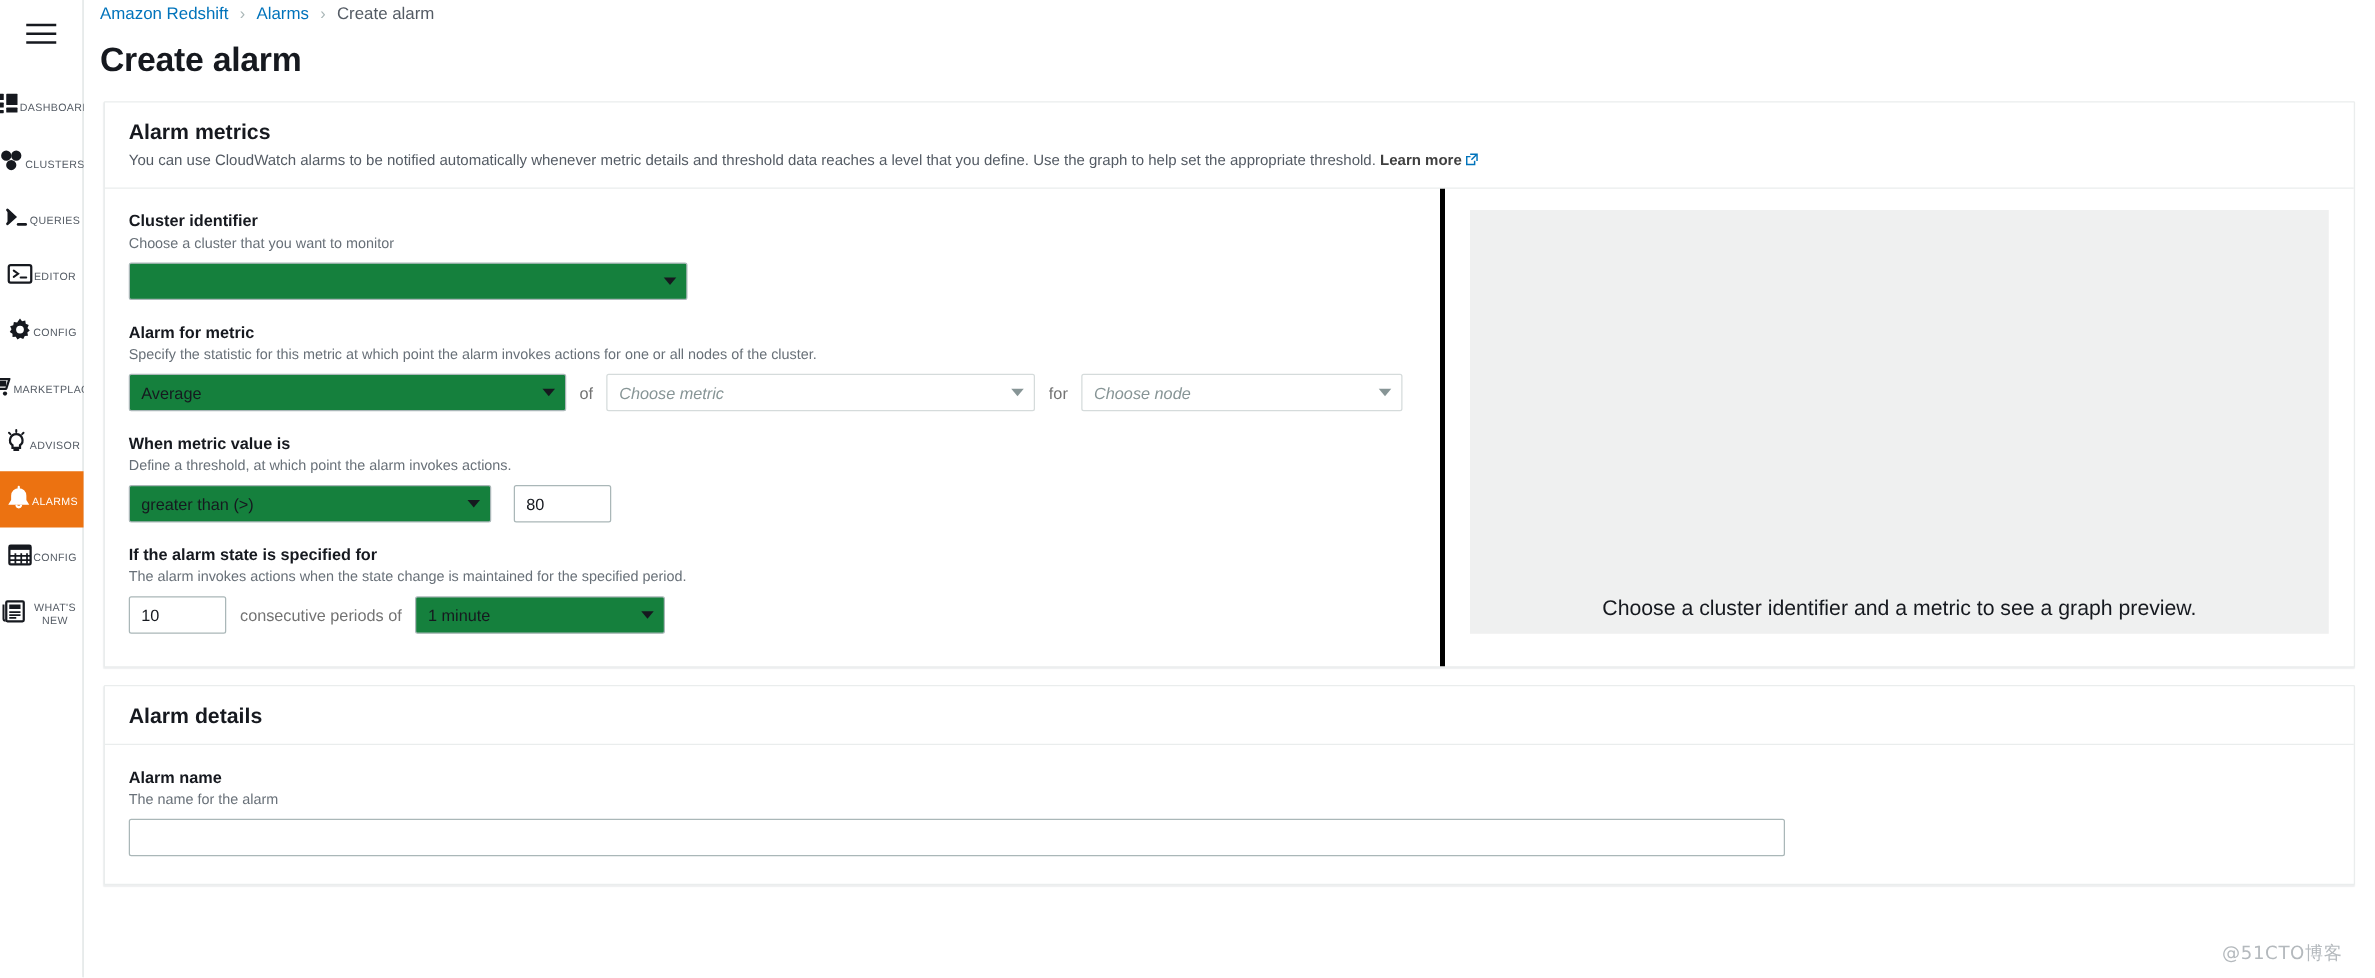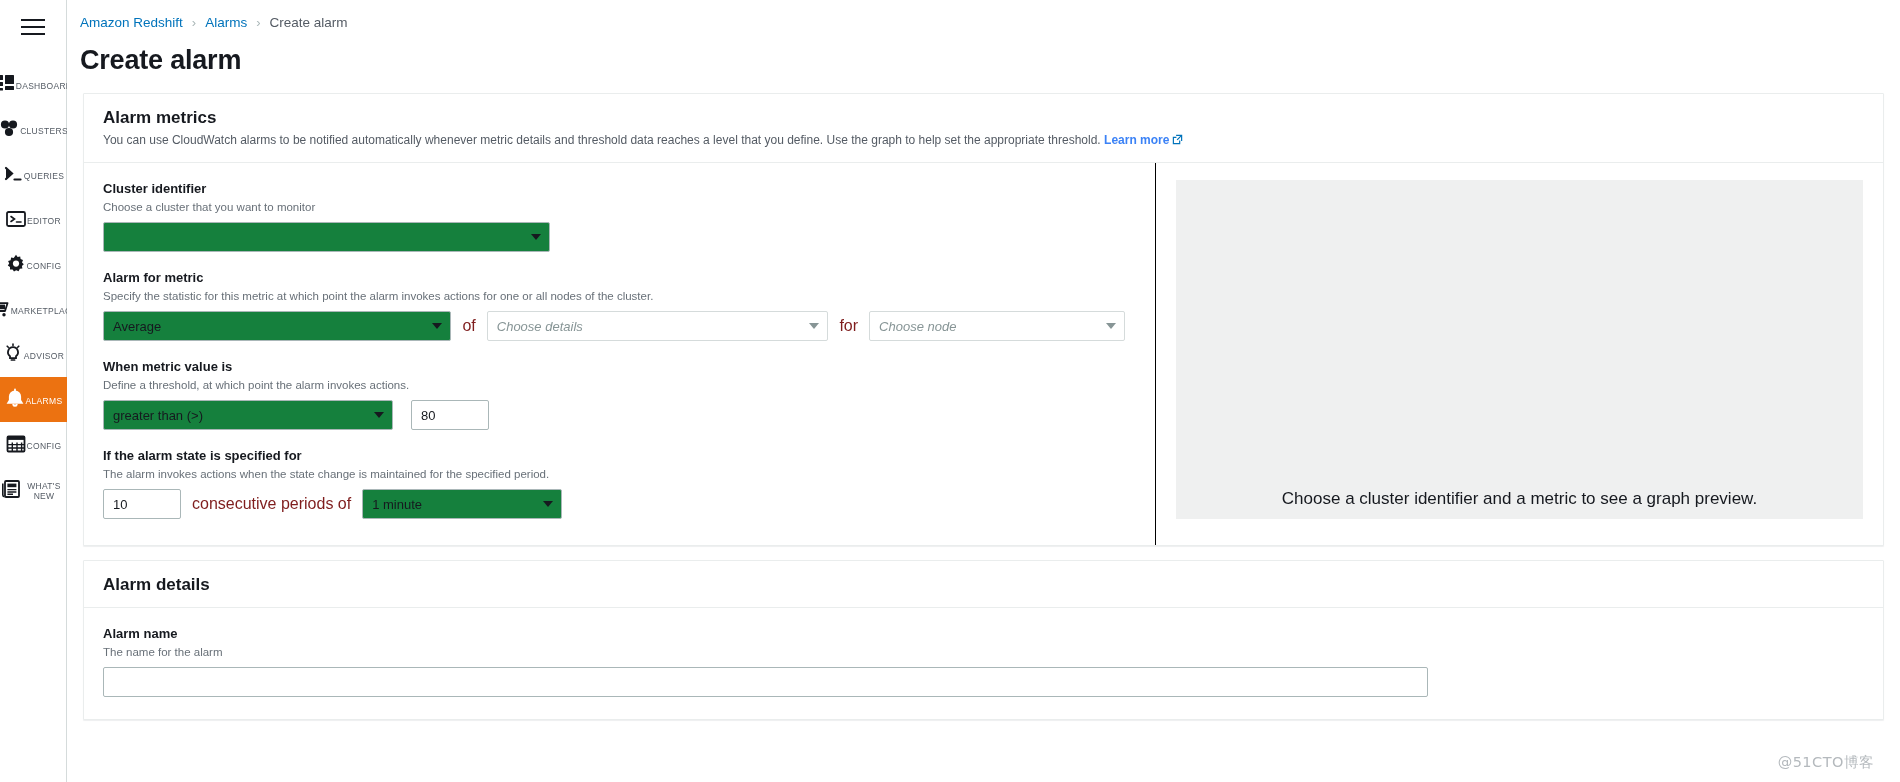--- a/index.html
+++ b/index.html
@@ -75,21 +75,21 @@
 
   
   .main {
     flex: 1;
     height: 782px;
     background: #ffffff;
     overflow: hidden;
     position: relative;
   }
   .topbar {
-    padding: 12px 0 0 13px;
+    padding: 0 0 0 13px;
   }
   .breadcrumb {
     display: flex; align-items: center;
     font-size: 13.5px;
     color: #16191f;
     height: 20px;
   }
   .breadcrumb a {
     color: #0073bb;
     text-decoration: none;
@@ -134,39 +134,39 @@
     margin: 0 0 4px 0;
     line-height: 21px;
   }
   .card-desc {
     font-size: 12px;
     color: #545b64;
     line-height: 17px;
     margin: 0;
   }
   .card-desc a {
-    color: #3b82f6;
+    color: #404040;
     font-weight: bold;
     text-decoration: none;
     cursor: pointer;
   }
   .ext-icon {
     display: inline-block;
     vertical-align: -1px;
     margin-left: 3px;
   }
 
   .card-body {
     display: flex;
     align-items: stretch;
   }
   .form-col {
     width: 1072px;
     padding: 17px 30px 26px 19px;
-    border-right: 1px solid #000000;
+    border-right: 4px solid #000000;
   }
   .graph-col {
     flex: 1;
     padding: 17px 20px 26px 20px;
     display: flex;
   }
   .graph-placeholder {
     flex: 1;
     background: #eff0f0;
     display: flex;
@@ -193,22 +193,22 @@
     color: #687078;
     line-height: 16px;
     margin-bottom: 7px;
   }
   .row {
     display: flex;
     align-items: center;
     gap: 0;
   }
   .row .inline-text {
-    font-size: 16px;
-    color: #7f1d1d;
+    font-size: 13px;
+    color: #737373;
     margin: 0 11px;
     white-space: nowrap;
   }
 
   .select {
     position: relative;
     height: 30px;
     border: 1px solid #aab7b8;
     background: #15803d;
     border-radius: 2px;
@@ -443,21 +443,21 @@
             <div class="field">
               <div class="field-label">Alarm for metric</div>
               <div class="field-hint">Specify the statistic for this metric at which point the alarm invokes actions for one or all nodes of the cluster.</div>
               <div class="row">
                 <div class="select w-stat">
                   <span>Average</span>
                   <span class="caret"></span>
                 </div>
                 <span class="inline-text">of</span>
                 <div class="select w-metric disabled">
-                  <span class="placeholder">Choose details</span>
+                  <span class="placeholder">Choose metric</span>
                   <span class="caret"></span>
                 </div>
                 <span class="inline-text">for</span>
                 <div class="select w-node disabled">
                   <span class="placeholder">Choose node</span>
                   <span class="caret"></span>
                 </div>
               </div>
             </div>
 

